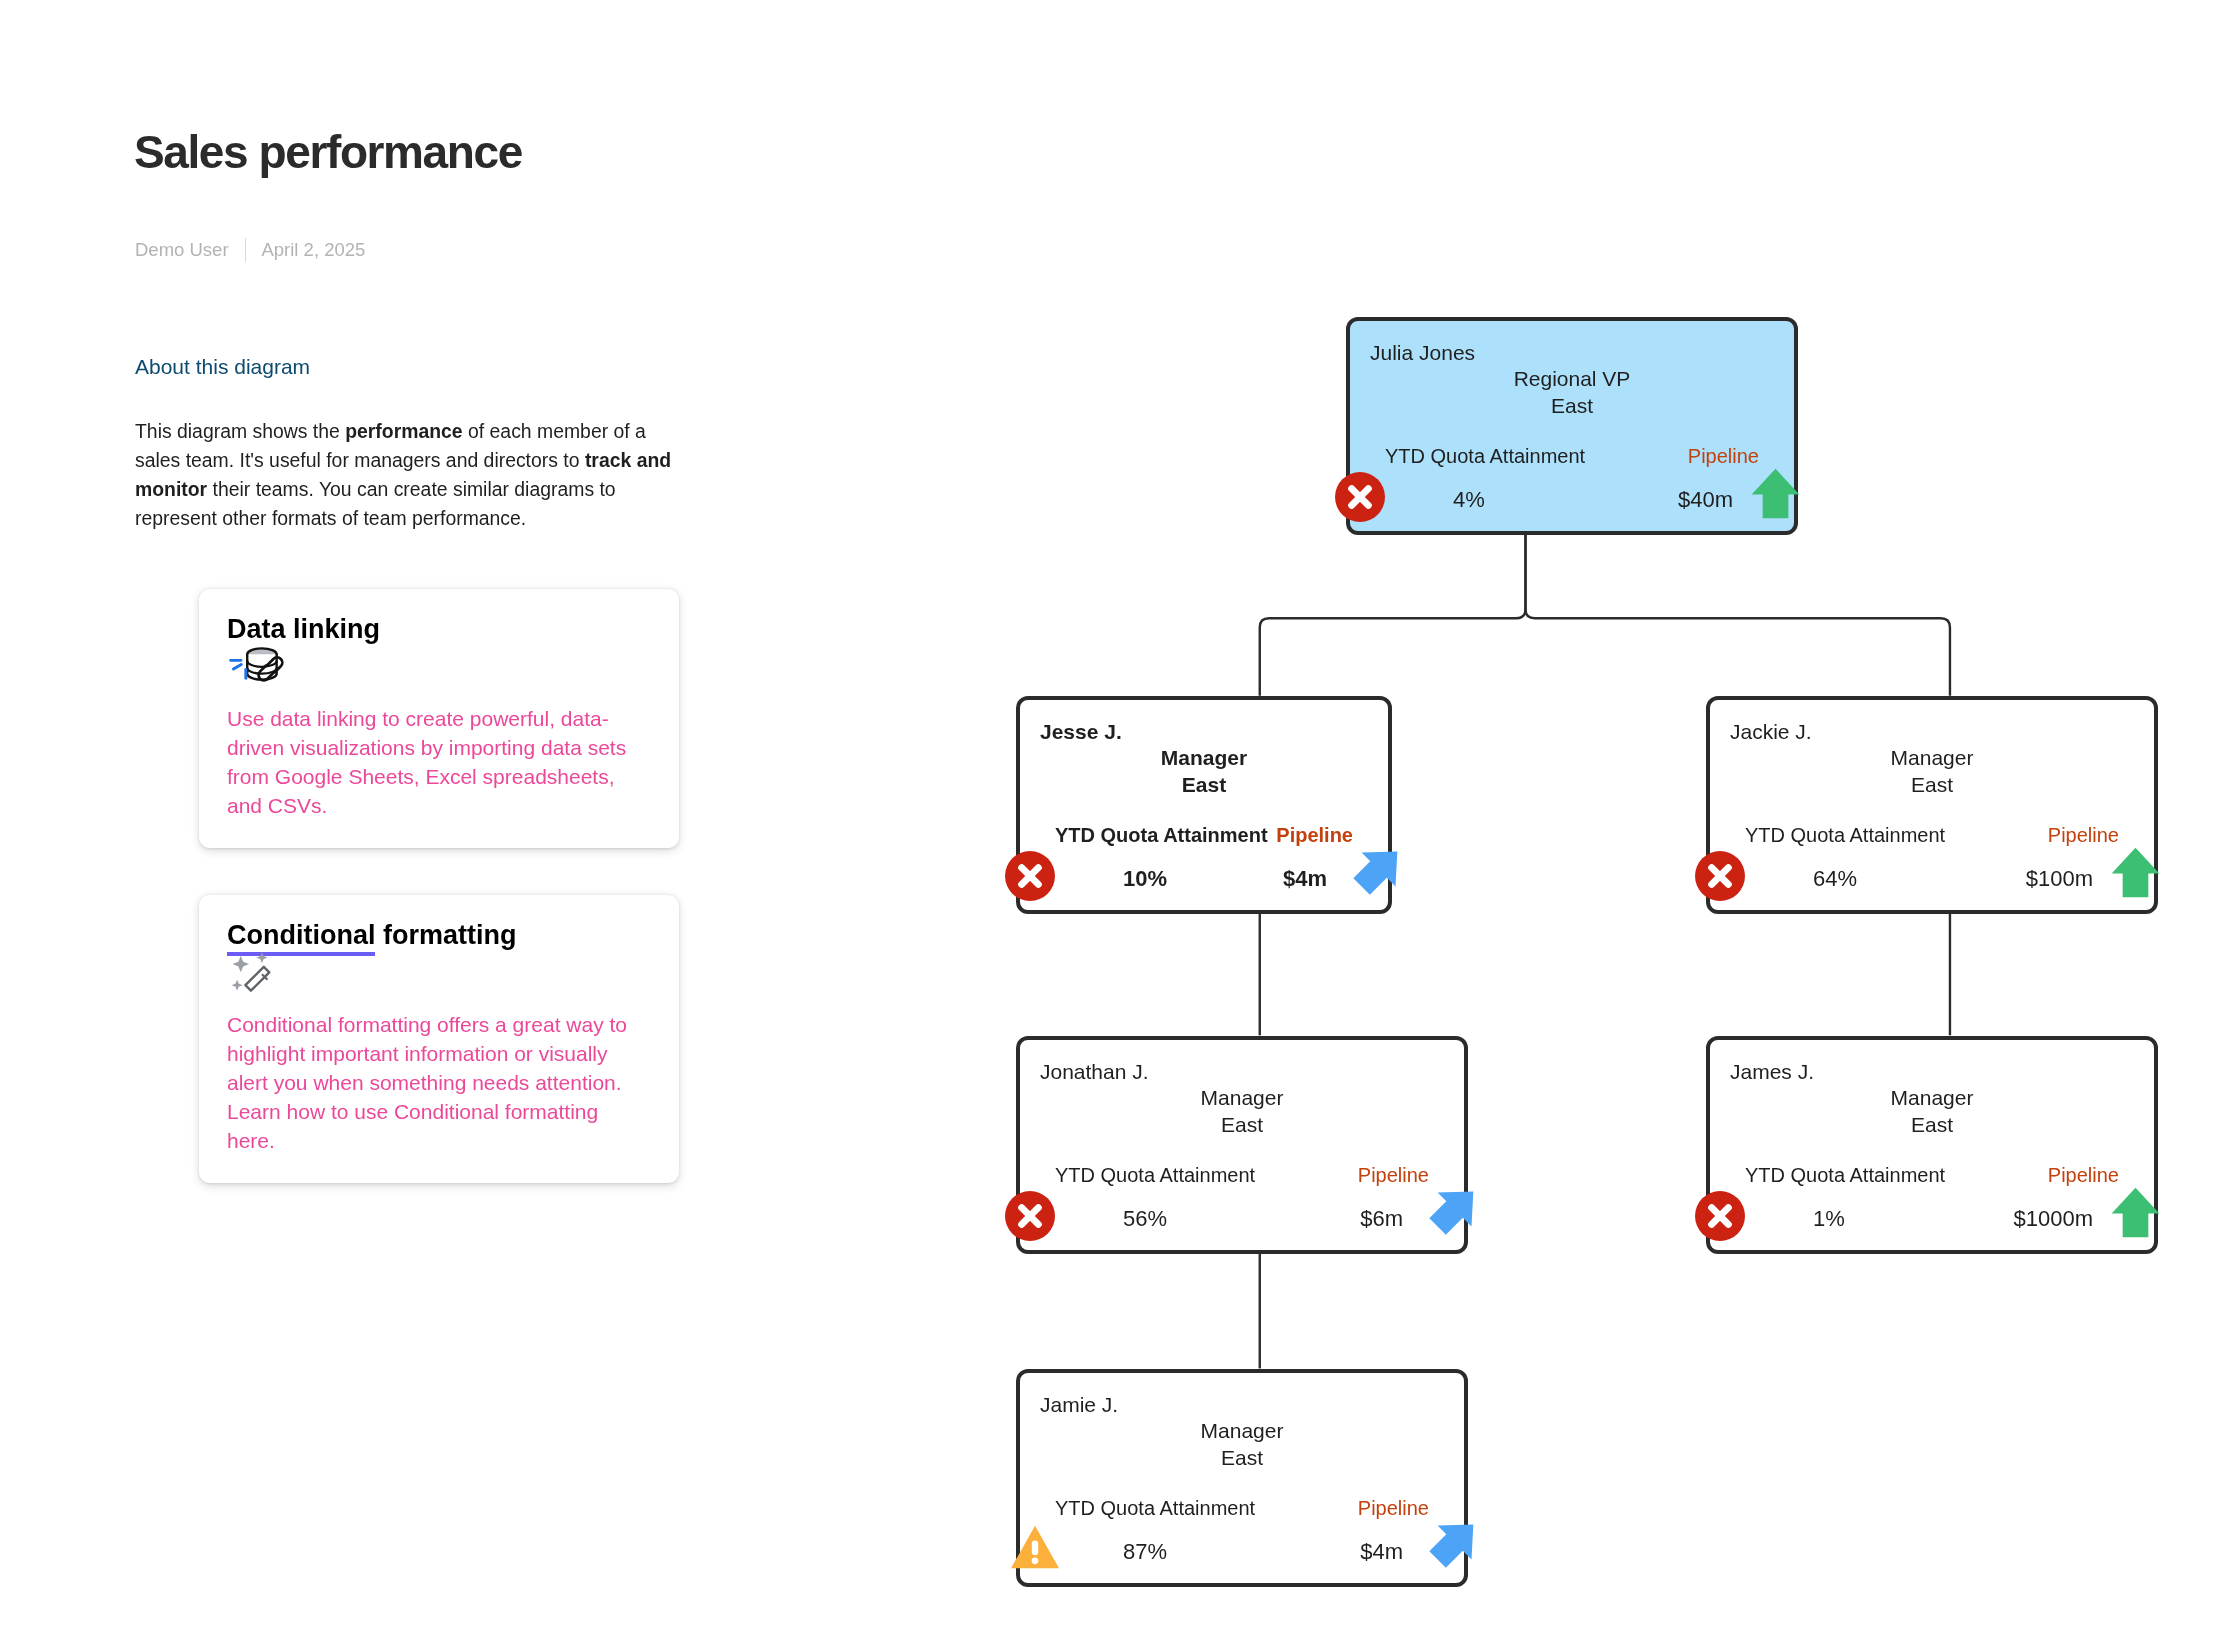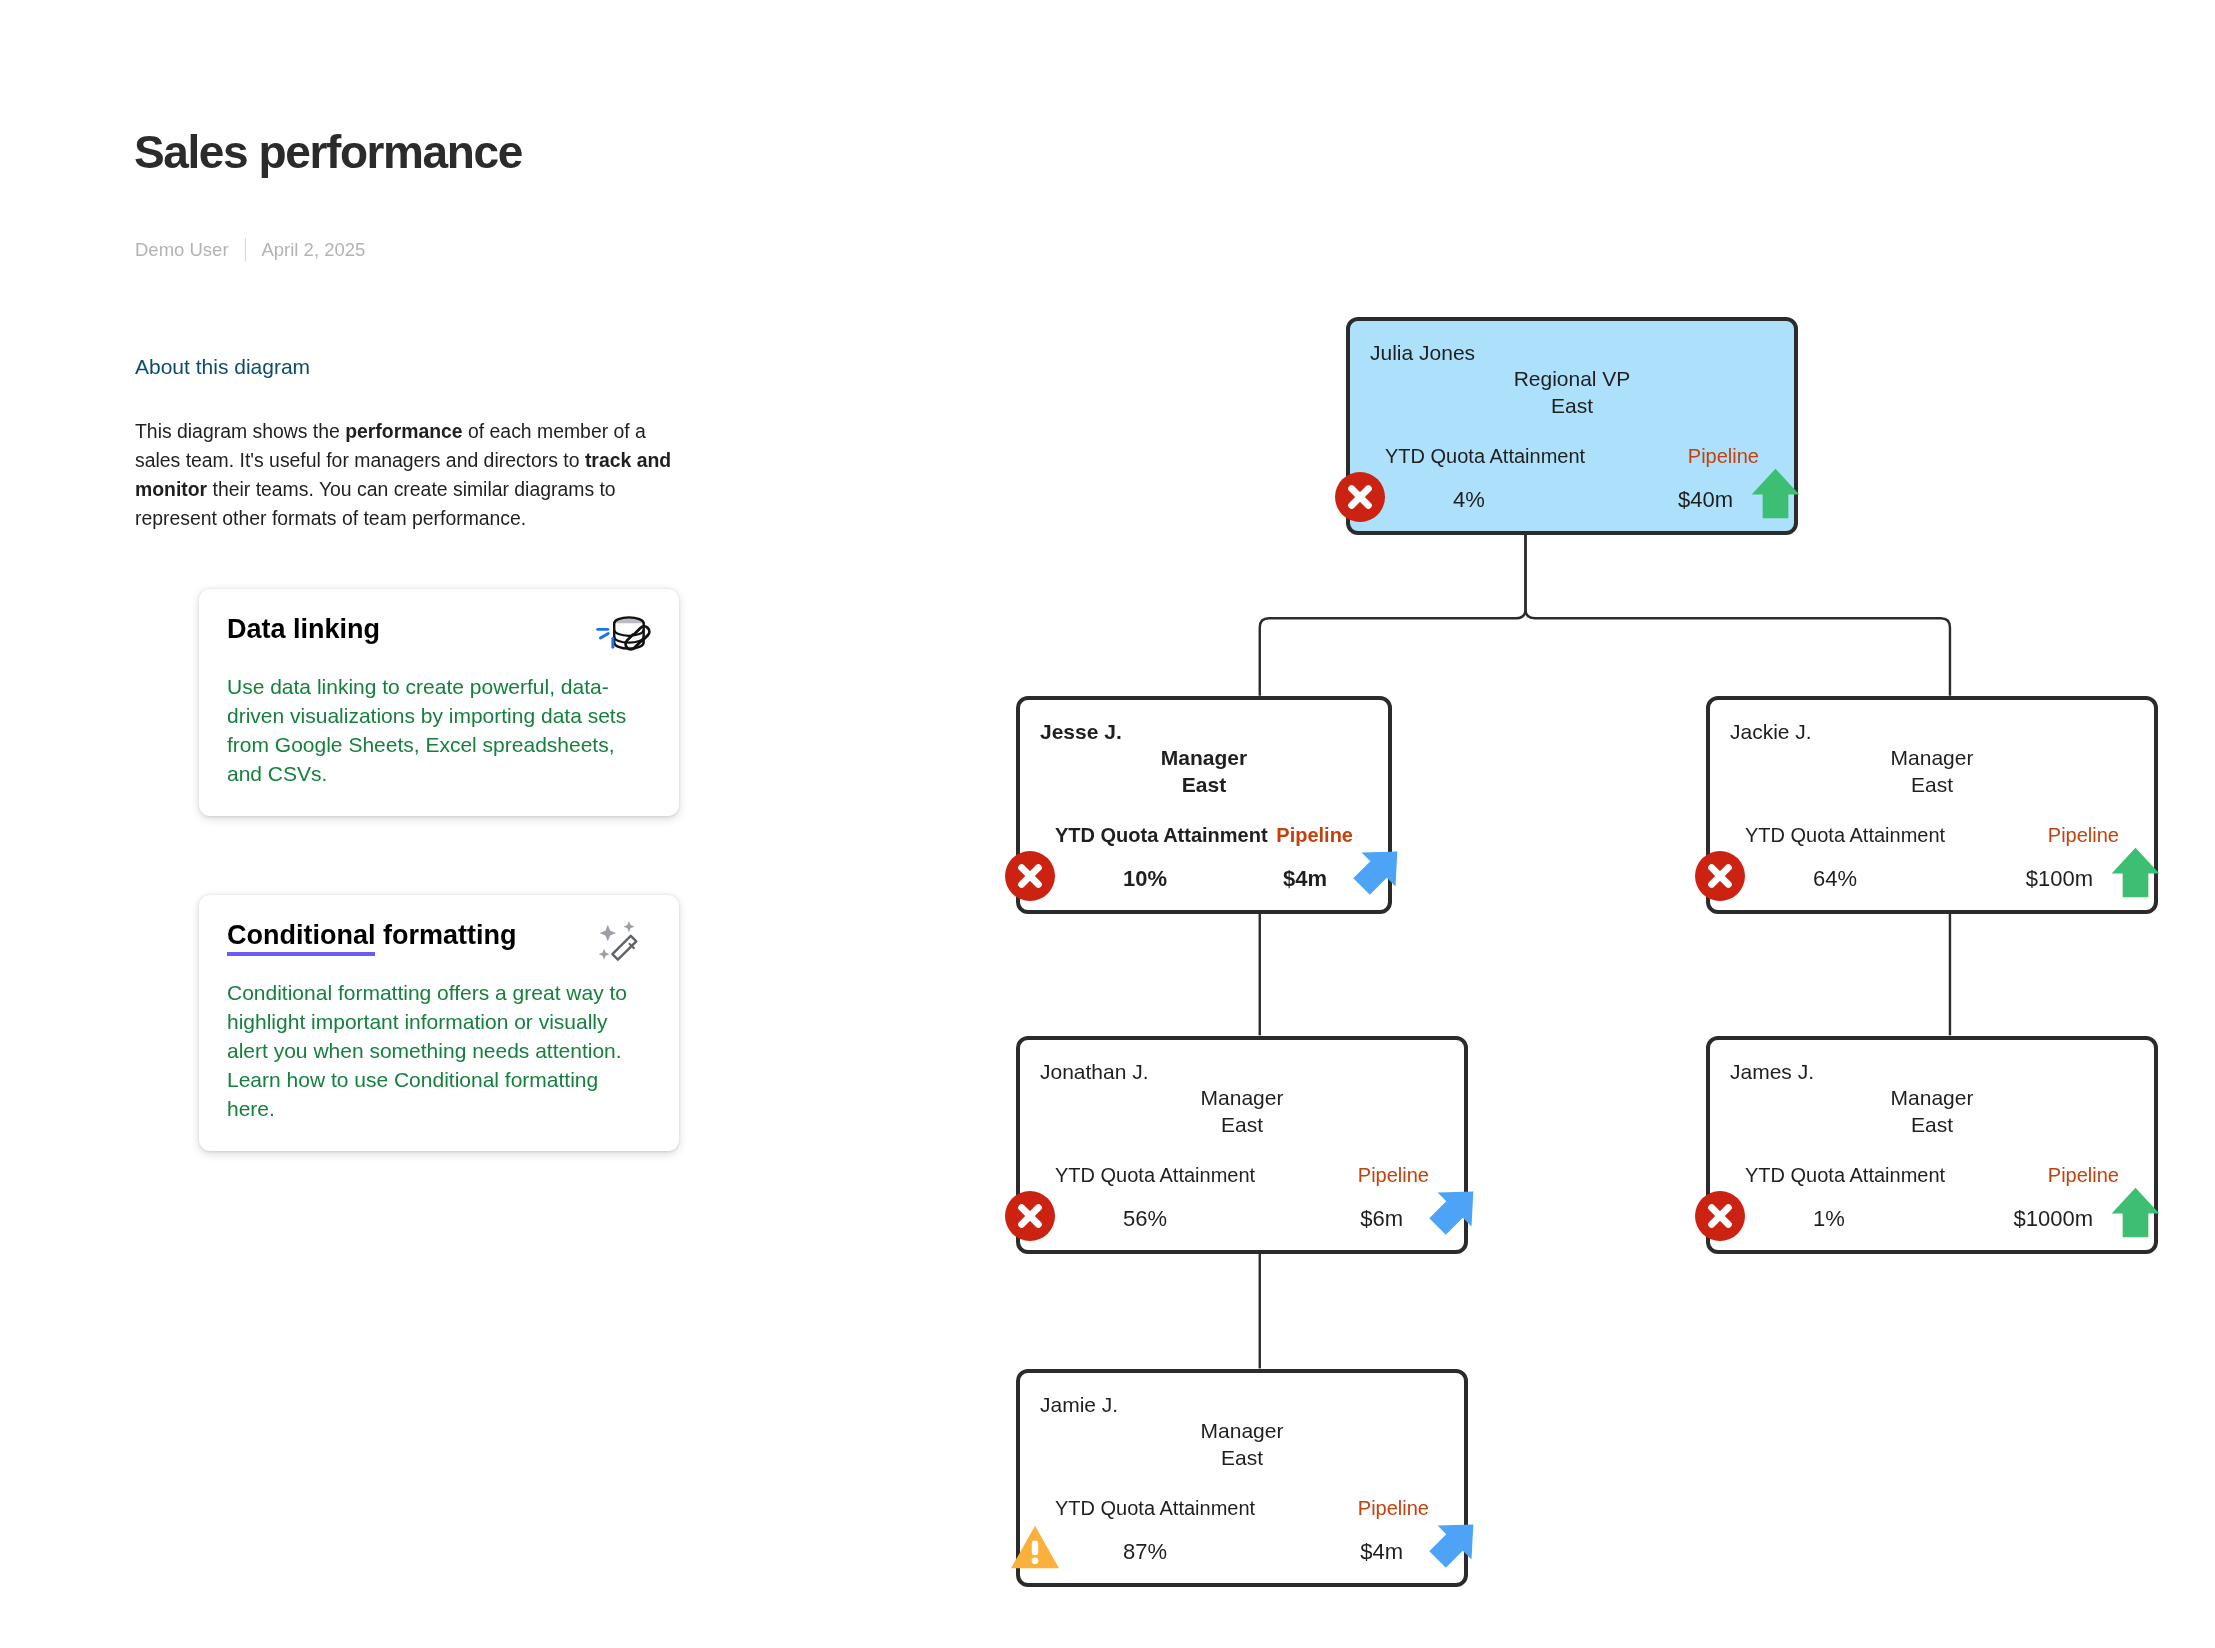--- a/index.html
+++ b/index.html
@@ -44,30 +44,31 @@
     box-shadow:0 2.8px 9.2px rgba(0,0,0,0.14), 0 0.9px 2.8px rgba(0,0,0,0.10);
     box-sizing:border-box;
     padding:24px 28px 28px 28px;
   }
   #card-data-linking{ left:199px; top:589px; }
   #card-conditional{ left:199px; top:895px; }
 
   .card-head{
     display:flex;align-items:flex-start;justify-content:space-between;
     margin-bottom:7.4px;
+    flex-direction:column;
   }
   .card-title{
     font-size:27px;font-weight:bold;color:#000;line-height:1.1;
     padding-top:1.8px;
   }
   .card-title .ul{
     border-bottom:4.6px solid #6a5cf5;padding-bottom:1.8px;
   }
   .card-body{
-    font-size:21px;line-height:29px;color:#15803d;
+    font-size:21px;line-height:29px;color:#ec4899;
     max-width:434px;
   }
   .card-icon{width:57px;height:52px;flex:0 0 auto;}
 
   
   #diagram{
     position:absolute;left:0;top:0;width:2215px;height:1648px;
     pointer-events:none;
   }
   #edges{position:absolute;left:0;top:0;}

